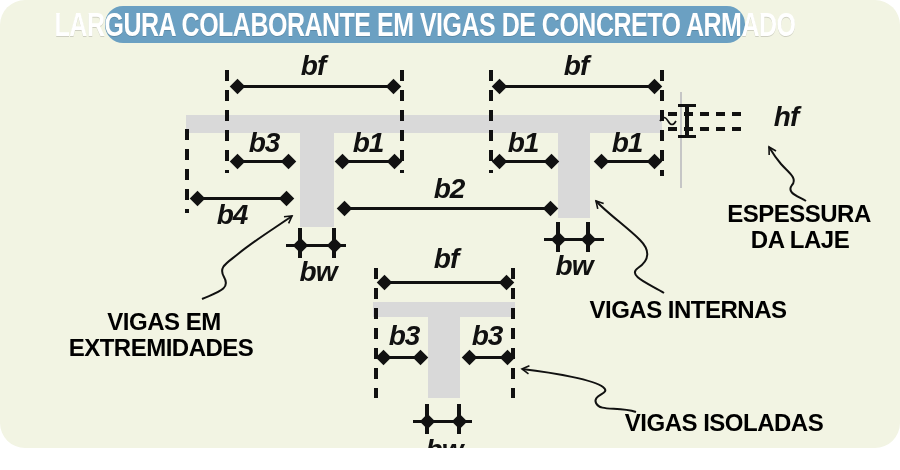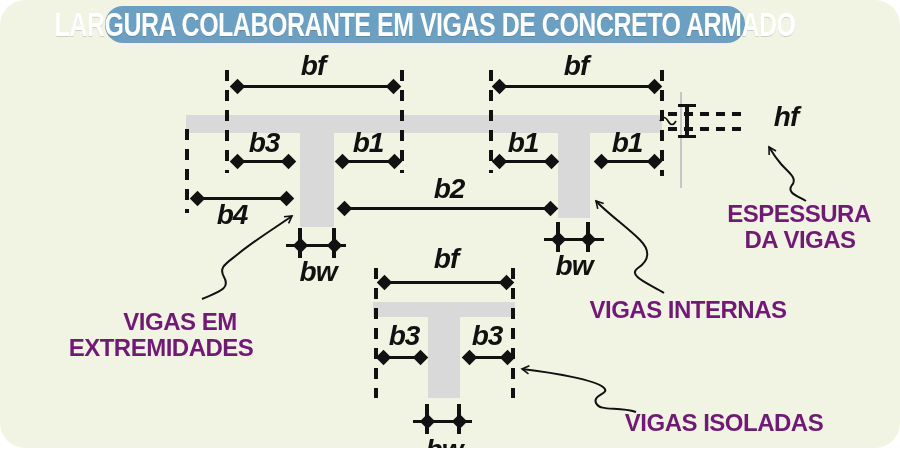--- a/index.html
+++ b/index.html
@@ -37,21 +37,21 @@
   
   .tickv{position:absolute;width:4px;background:#111;}
   .tickh{position:absolute;height:3px;background:#111;}
   .diamond{position:absolute;width:11px;height:11px;background:#111;transform:rotate(45deg);}
   
   .dimlabel{
     position:absolute;transform:translateX(-50%);color:#111;
     font-weight:bold;font-size:28px;letter-spacing:-1px;white-space:nowrap;font-style:italic;
   }
   .note{
-    position:absolute;transform:translateX(-50%);color:#701a75;
+    position:absolute;transform:translateX(-50%);color:#000000;
     font-weight:bold;font-size:24px;letter-spacing:-0.5px;white-space:nowrap;
   }
   .overlay{position:absolute;left:0;top:0;pointer-events:none;}
   .faintline{position:absolute;width:2px;background:#c6c6c6;}
 </style>
 </head>
 <body>
 
 <div class="stage">
 
@@ -128,25 +128,25 @@
   <div class="dimlabel" style="left:232px;top:199px;">b4</div>
   <div class="dimlabel" style="left:449px;top:173px;">b2</div>
   <div class="dimlabel" style="left:318px;top:256px;">bw</div>
   <div class="dimlabel" style="left:574px;top:250px;">bw</div>
   <div class="dimlabel" style="left:446px;top:243px;">bf</div>
   <div class="dimlabel" style="left:404px;top:320px;">b3</div>
   <div class="dimlabel" style="left:487px;top:320px;">b3</div>
   <div class="dimlabel" style="left:444px;top:434px;">bw</div>
   <div class="dimlabel" style="left:762px;top:101px;margin-left:24px;">hf</div>
 
-  <div class="note" style="left:164px;top:308px;margin-left:16px;">VIGAS EM</div>
+  <div class="note" style="left:164px;top:308px;">VIGAS EM</div>
   <div class="note" style="left:161px;top:334px;">EXTREMIDADES</div>
   <div class="note" style="left:688px;top:296px;">VIGAS INTERNAS</div>
   <div class="note" style="left:799px;top:200px;">ESPESSURA</div>
-  <div class="note" style="left:800px;top:226px;">DA VIGAS</div>
+  <div class="note" style="left:800px;top:226px;">DA LAJE</div>
   <div class="note" style="left:724px;top:409px;">VIGAS ISOLADAS</div>
 
   <svg class="overlay" width="900" height="470" viewBox="0 0 900 470">
     <defs>
       <marker id="ah" markerWidth="12" markerHeight="12" refX="8" refY="5" orient="auto" markerUnits="userSpaceOnUse">
         <path d="M1,1 L8,5 L1,9" fill="none" stroke="#111" stroke-width="1.6"></path>
       </marker>
     </defs>
     <path d="M 202 299 C 218 292, 231 289, 224 277 C 218 267, 227 263, 238 254 C 258 238, 278 226, 292 216" fill="none" stroke="#111" stroke-width="2" marker-end="url(#ah)"></path>
     <path d="M 664 293 C 652 285, 626 276, 638 268 C 650 260, 650 250, 640 240 C 628 228, 606 212, 596 201" fill="none" stroke="#111" stroke-width="2" marker-end="url(#ah)"></path>

